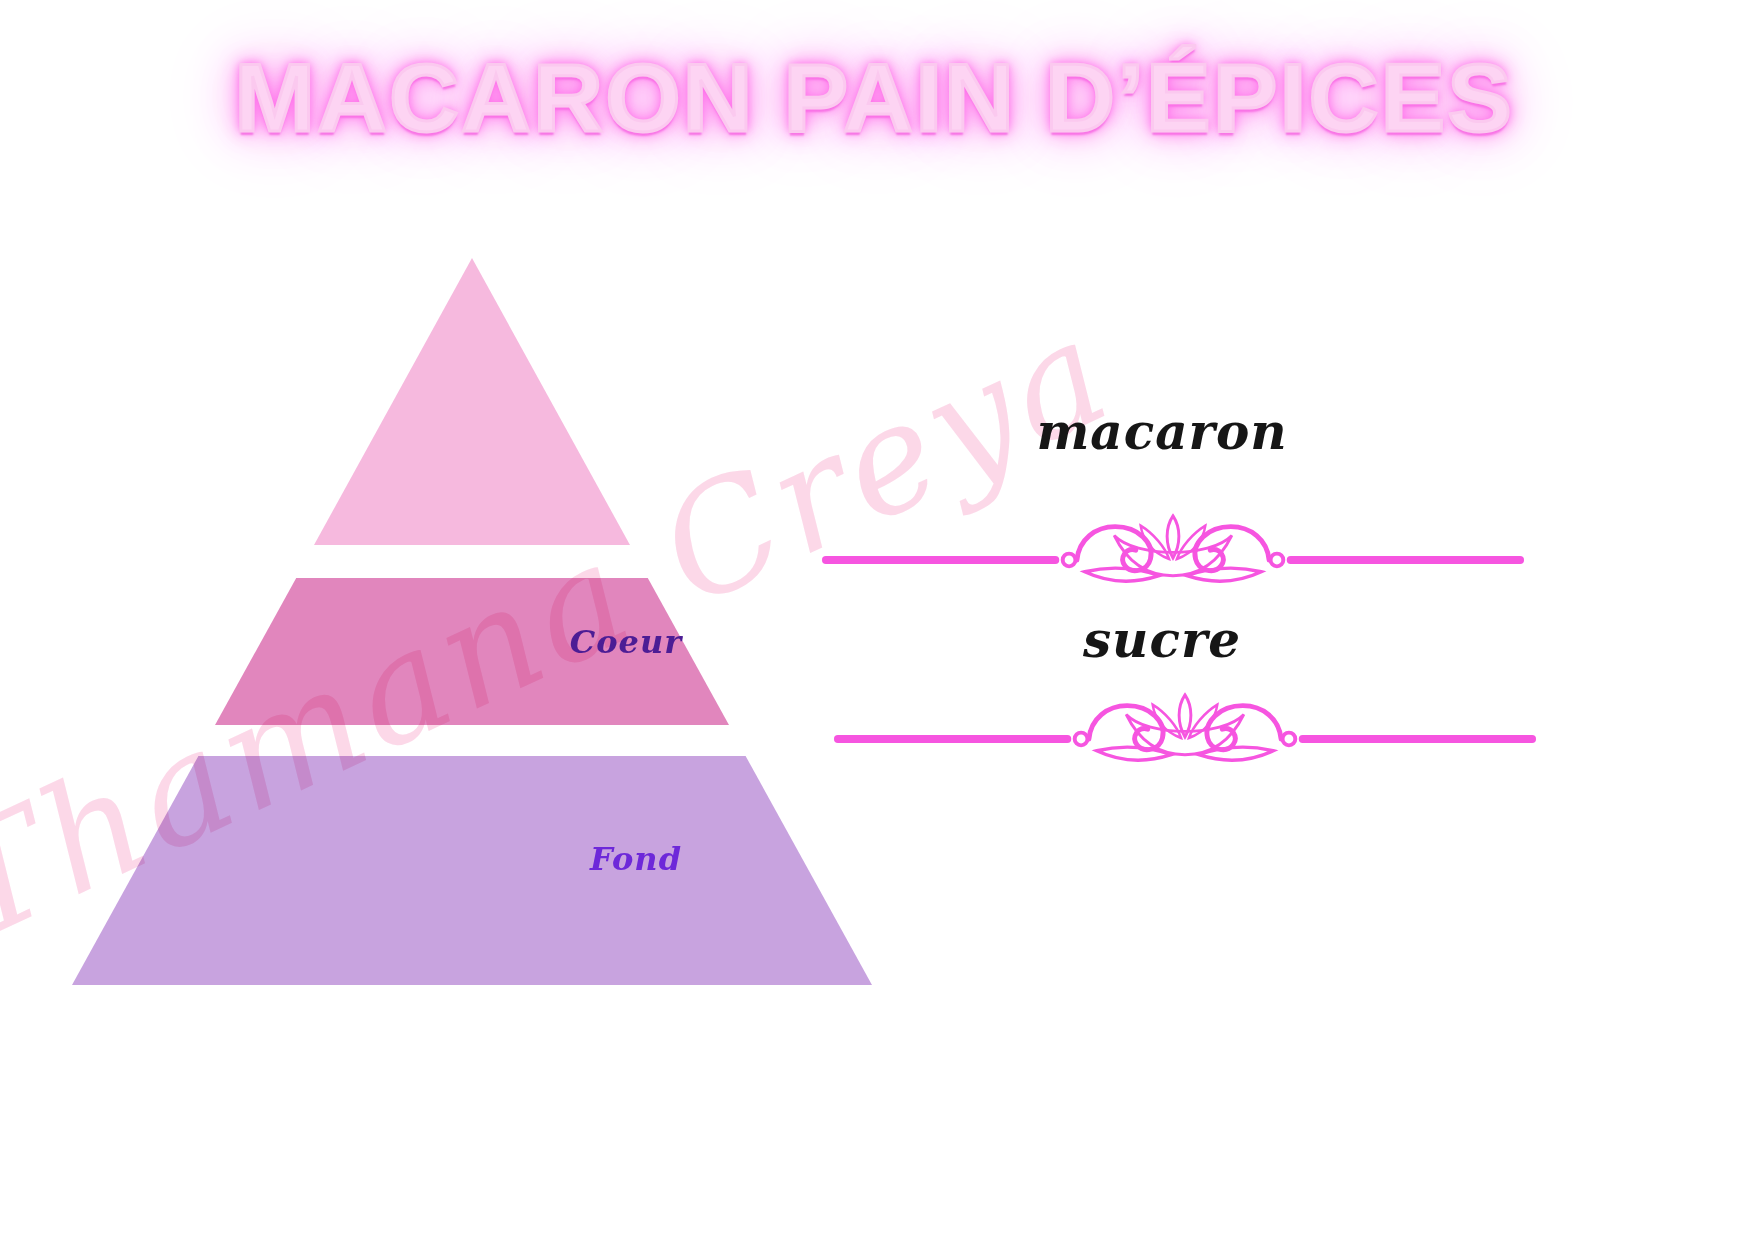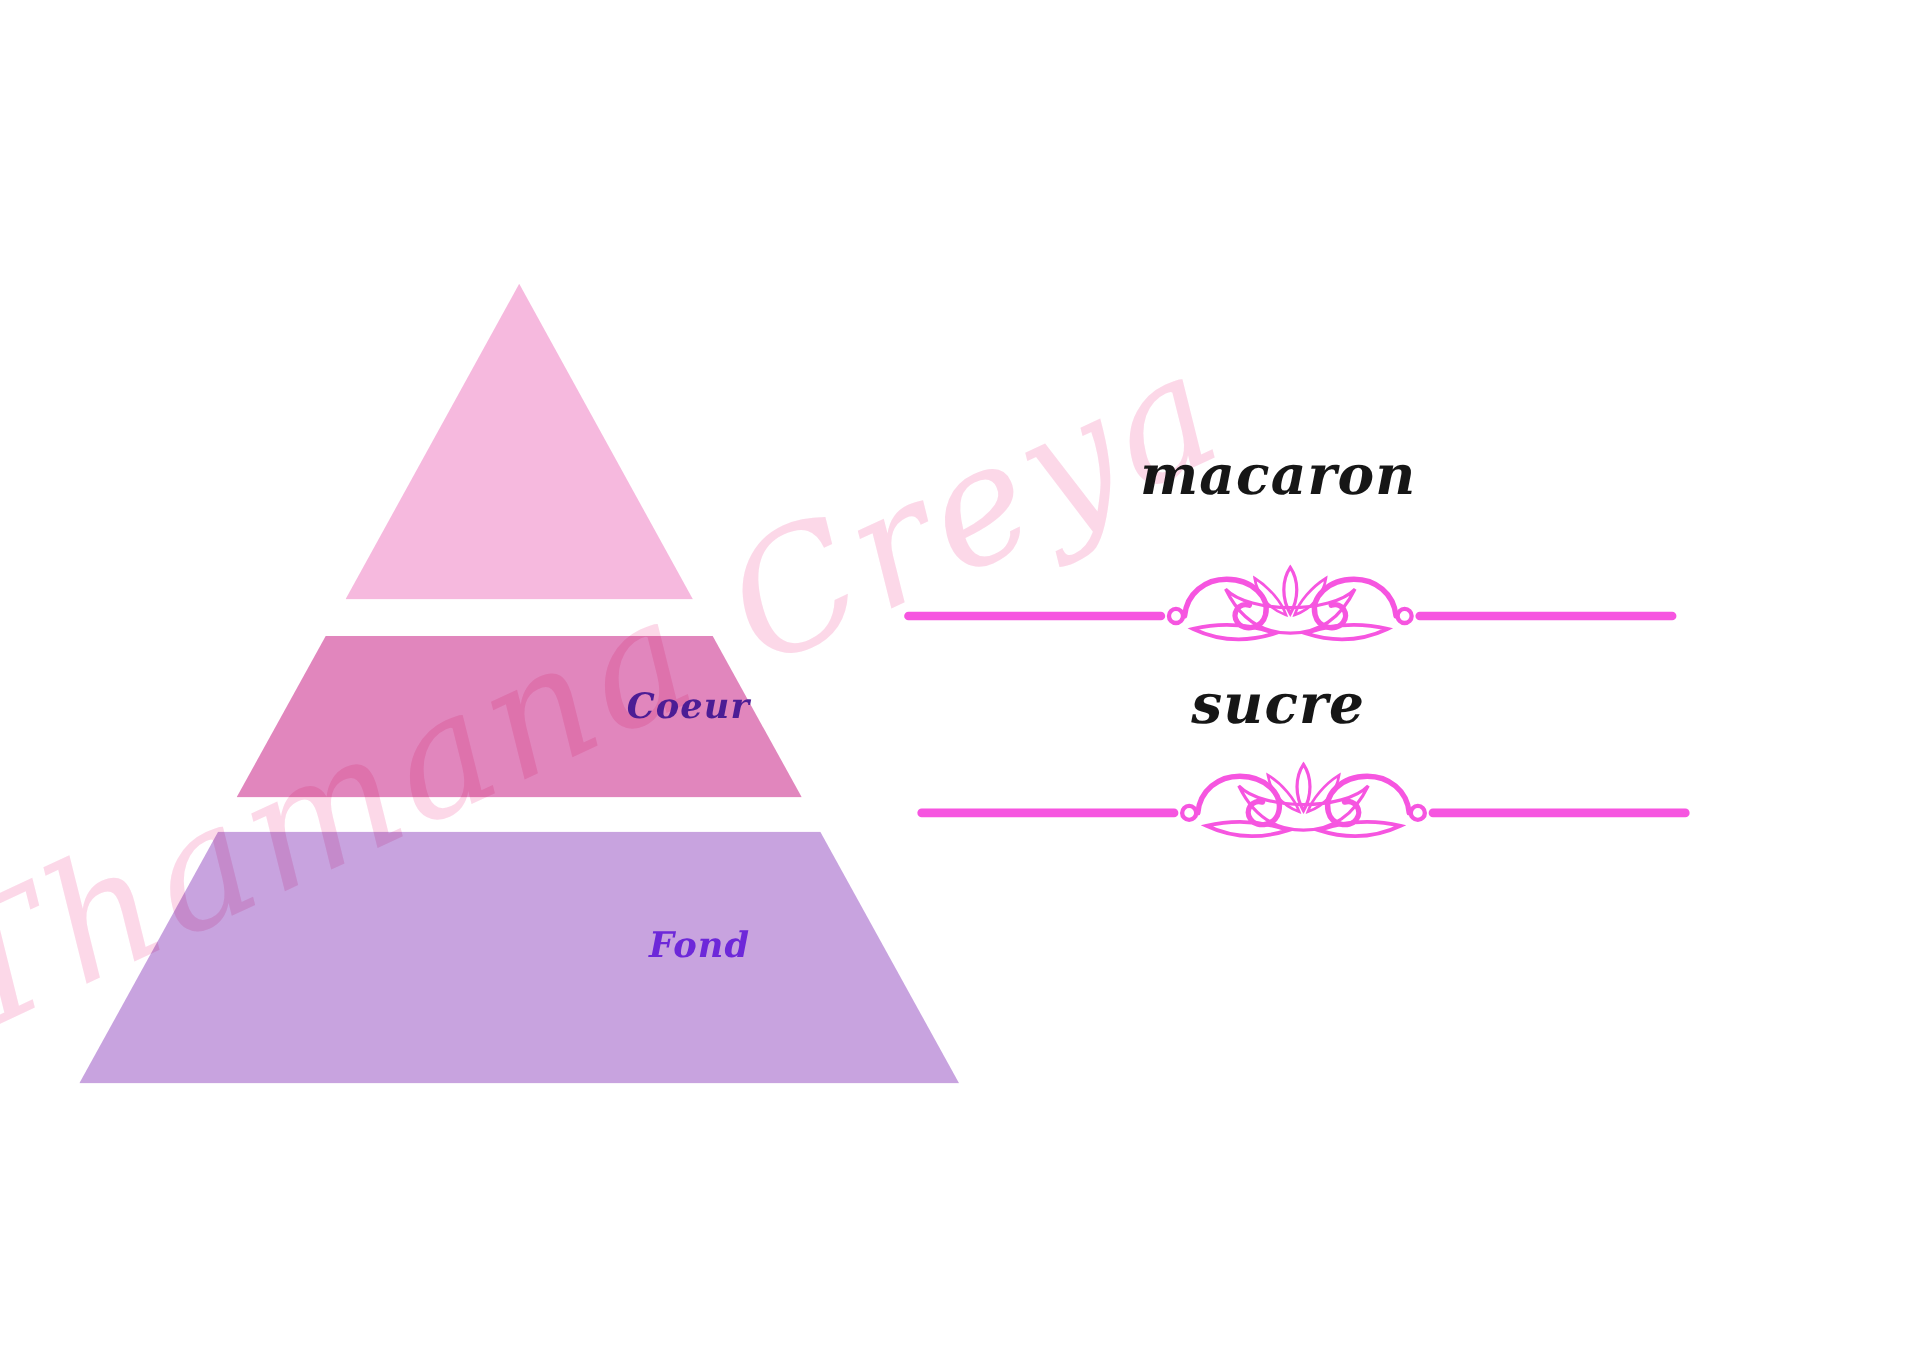--- a/index.html
+++ b/index.html
@@ -57,20 +57,21 @@
     font-size:148px;white-space:nowrap;letter-spacing:6px;
     transform:rotate(-25deg);transform-origin:50% 50%;
     opacity:.8;mix-blend-mode:multiply;z-index:4;
   }
 </style>
 </head>
 <body>
 
 <div id="page" style="background-color: rgb(255, 255, 255);">
 
+  <div class="title" style="color: rgb(253, 212, 243);">MACARON PAIN D’ÉPICES</div>
 
   <div class="watermark" style="color: rgb(251, 207, 227);">Thamana Creya</div>
 
   <div>
     <div class="band band-tete" style="background-color: rgb(246, 185, 222);"></div>
     <div class="band band-coeur" style="background-color: rgb(225, 134, 189);"></div>
     <div class="band band-fond" style="background-color: rgb(200, 163, 223);"></div>
 
     <div class="band-label lbl-tete" style="color: rgb(255, 255, 255);">Tête</div>
     <div class="band-label lbl-coeur" style="color: #4c1d95;">Coeur</div>

